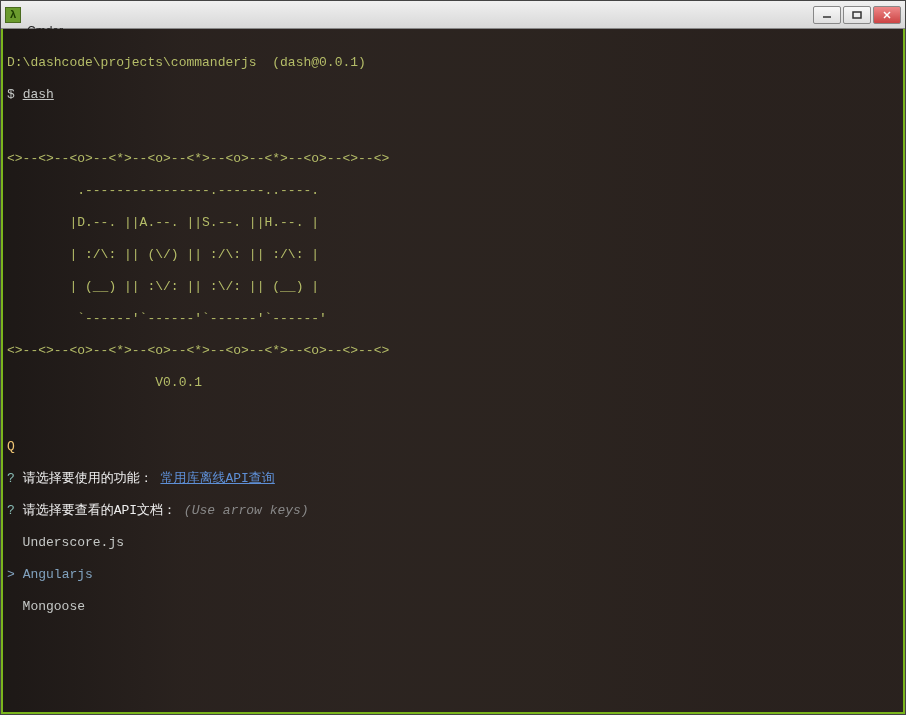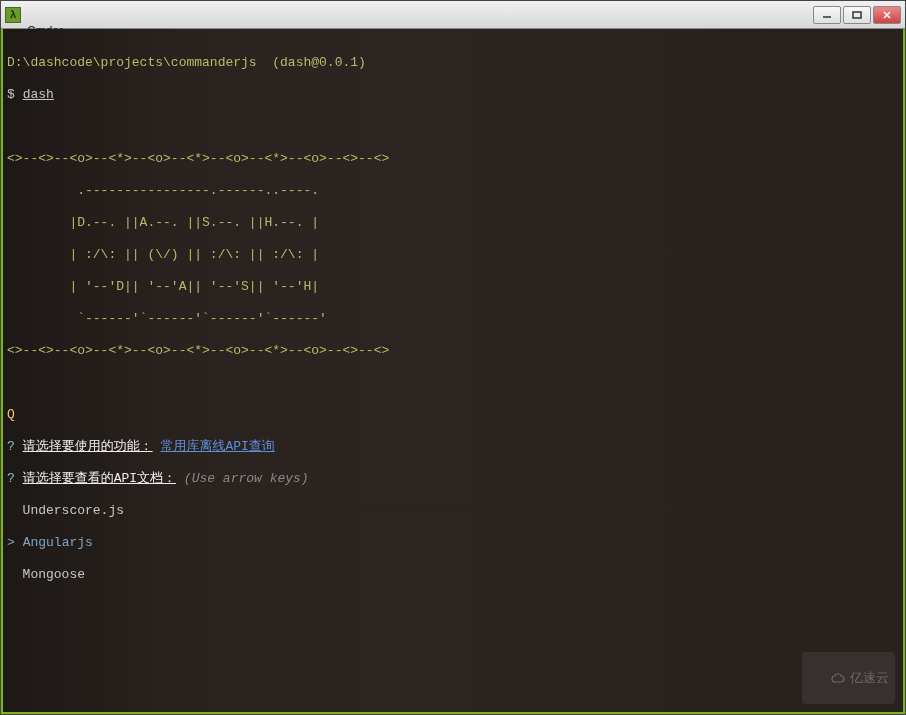--- a/index.html
+++ b/index.html
@@ -74,21 +74,21 @@
         linear-gradient(90deg, rgba(0,0,0,0.3) 0%, rgba(40,30,25,0.2) 20%, rgba(60,45,35,0.1) 40%, rgba(50,40,30,0.2) 60%, rgba(40,30,25,0.3) 80%);
       border: 2px solid #7ab51d;
       border-top: none;
       padding: 10px 4px 4px 4px;
       overflow: hidden;
       position: relative;
       line-height: 16px;
       white-space: pre;
     }
     .gray { color: #c5c8c6; text-decoration: underline; }
-    .white { color: #eee; text-decoration: underline; }
+    .white { color: #eee; }
     .prompt-path { color: #b5bd68; }
     .prompt-dollar { color: #c5c8c6; }
     .version { color: #b5bd68; }
     .ascii-art { color: #b5bd68; }
     .q-symbol { color: #f0c674; }
     .question { color: #8abeb7; }
     .link { color: #5e8fd6; text-decoration: underline; }
     .hint { color: #888; font-style: italic; }
     .selected { color: #81a2be; }
     .arrow { color: #81a2be; }
@@ -135,23 +135,24 @@
   </div>
 
   <div class="terminal">
 <span class="line"><span class="prompt-path">D:\dashcode\projects\commanderjs</span>  <span class="version">(dash@0.0.1)</span></span>
 <span class="line"><span class="prompt-dollar">$</span> <span class="gray">dash</span></span>
 <span class="line"></span>
 <span class="line ascii-art">&lt;&gt;--&lt;&gt;--&lt;o&gt;--&lt;*&gt;--&lt;o&gt;--&lt;*&gt;--&lt;o&gt;--&lt;*&gt;--&lt;o&gt;--&lt;&gt;--&lt;&gt;</span>
 <span class="line ascii-art">         .----------------.------..----.</span>
 <span class="line ascii-art">        |D.--. ||A.--. ||S.--. ||H.--. |</span>
 <span class="line ascii-art">        | :/\: || (\/) || :/\: || :/\: |</span>
-<span class="line ascii-art">        | '--'D|| '--'A|| '--'S|| '--'H|</span>
+<span class="line ascii-art">        | (__) || :\/: || :\/: || (__) |</span>
 <span class="line ascii-art">         `------'`------'`------'`------'</span>
 <span class="line ascii-art">&lt;&gt;--&lt;&gt;--&lt;o&gt;--&lt;*&gt;--&lt;o&gt;--&lt;*&gt;--&lt;o&gt;--&lt;*&gt;--&lt;o&gt;--&lt;&gt;--&lt;&gt;</span>
+<span class="line ascii-art">                   V0.0.1</span>
 <span class="line"></span>
 <span class="line"><span class="q-symbol">Q</span></span>
 <span class="line"><span class="question">?</span> <span class="white">请选择要使用的功能：</span> <span class="link">常用库离线API查询</span></span>
 <span class="line"><span class="question">?</span> <span class="white">请选择要查看的API文档：</span> <span class="hint">(Use arrow keys)</span></span>
 <span class="line">  <span class="option-item">Underscore.js</span></span>
 <span class="line"><span class="arrow">&gt;</span> <span class="selected">Angularjs</span></span>
 <span class="line">  <span class="option-item">Mongoose</span></span>
 
 
 
@@ -166,19 +167,14 @@
 
 
 
 
 
 
 
 
 
 
-    <div class="watermark">
-      <svg width="20" height="14" style="vertical-align:middle">
-        <path d="M5 10 Q2 10 2 7 Q2 4 5 4 Q5 2 8 2 Q11 2 11 4 Q14 4 14 7 Q14 10 11 10 Z" fill="none" stroke="#888" stroke-width="1.2"></path>
-      </svg><span>亿速云</span>
-    </div>
   </div>
 </div>
 
 </body></html>

